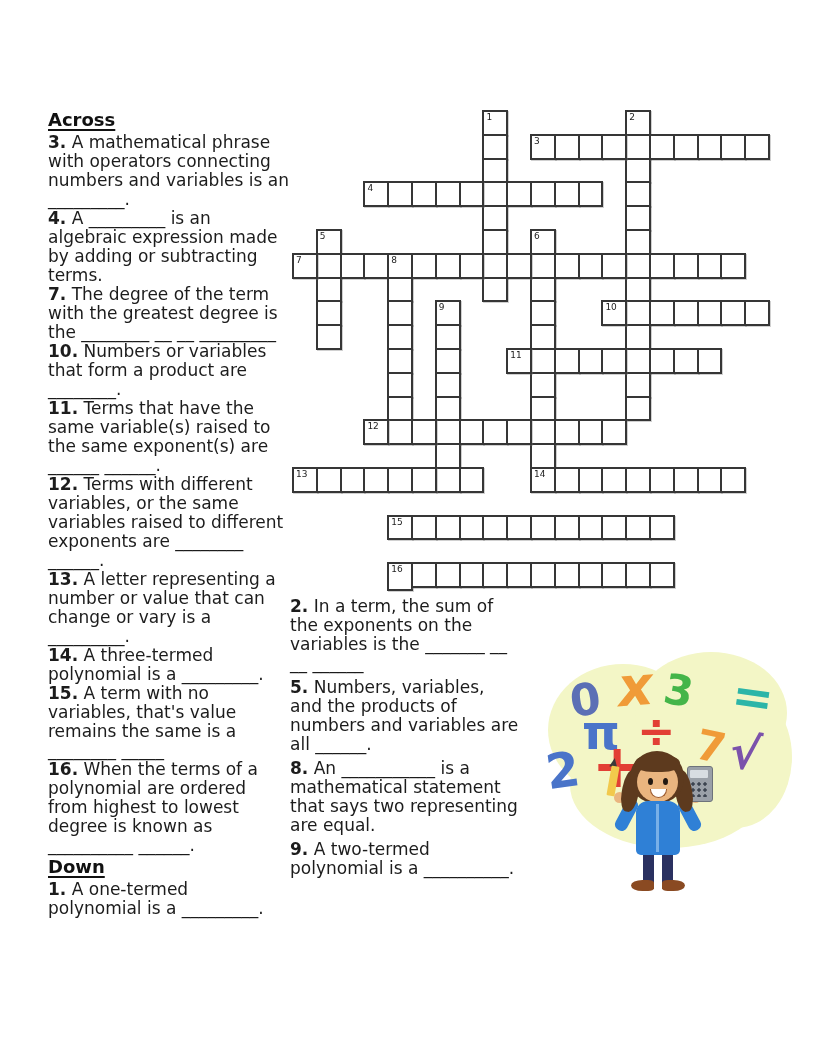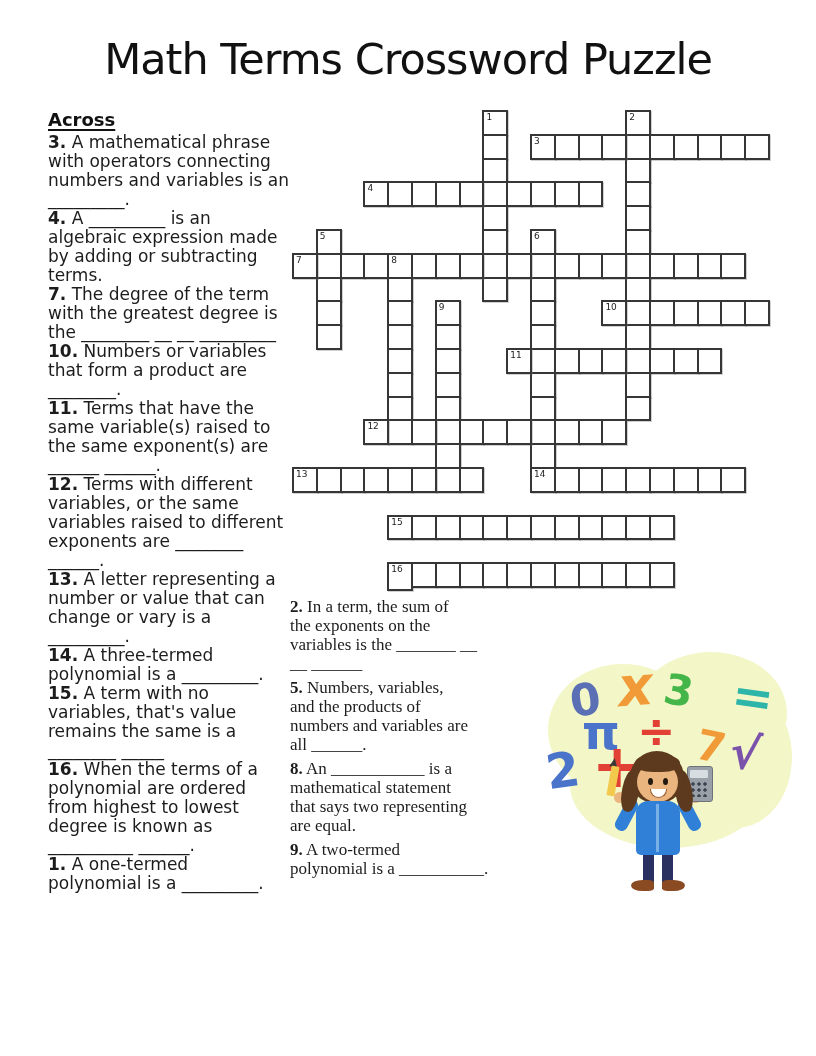--- a/index.html
+++ b/index.html
@@ -6,21 +6,21 @@
   #page{
     position:relative;width:816px;height:1056px;background:#ffffff;overflow:hidden;
     font-family:"DejaVu Sans","Liberation Sans",sans-serif;color:#1a1a1a;
   }
   #title{
     position:absolute;left:0;right:0;top:34px;text-align:center;
     font-size:43px;letter-spacing:-1px;color:#111;font-weight:500;
   }
   .clue-col{position:absolute;font-size:17px;line-height:19px;color:#1c1c1c;}
   #left-col{left:48px;top:108px;width:255px;}
-  #bottom-col{left:290px;top:597px;width:260px;font-family:Liberation Serif, serif;}
+  #bottom-col{left:290px;top:597px;width:260px;}
   .clue{white-space:pre-line;}
   #bottom-col .clue{margin-bottom:5px;}
   .clue b{font-weight:bold;}
   .clue-heading{
     font-weight:bold;font-size:18px;text-decoration:underline;
     text-decoration-thickness:2px;text-underline-offset:3px;
     margin:2px 0 4px 0;color:#111;
   }
   #grid{position:absolute;left:292px;top:110px;width:480px;height:480px;}
   .cell{
@@ -59,21 +59,20 @@
   .leg-l{left:103px;top:201px;width:11px;height:31px;background:#2a3160;}
   .leg-r{left:122px;top:201px;width:11px;height:31px;background:#2a3160;}
   .shoe-l{left:91px;top:228px;width:23px;height:11px;background:#8a4a22;border-radius:60% 30% 30% 60%;}
   .shoe-r{left:122px;top:228px;width:23px;height:11px;background:#8a4a22;border-radius:30% 60% 60% 30%;}
 </style>
 </head>
 <body>
 
 <div id="page">
 
-  <div id="title">Math Terms Crossword Puzzle</div>
 
   <div id="left-col" class="clue-col">
       <div class="clue-heading">Across</div>
       <div class="clue"><b>3.</b><span> A mathematical phrase
 with operators connecting
 numbers and variables is an
 _________.</span></div>
       <div class="clue"><b>4.</b><span> A _________ is an
 algebraic expression made
 by adding or subtracting
@@ -101,20 +100,21 @@
 polynomial is a _________.</span></div>
       <div class="clue"><b>15.</b><span> A term with no
 variables, that's value
 remains the same is a
 ________ _____</span></div>
       <div class="clue"><b>16.</b><span> When the terms of a
 polynomial are ordered
 from highest to lowest
 degree is known as
 __________ ______.</span></div>
+      <div class="clue-heading">Down</div>
       <div class="clue"><b>1.</b><span> A one-termed
 polynomial is a _________.</span></div>
     </div>
 
   <div id="grid">
       <div class="cell" style="left: 190.4px; top: 0px; width: 25.8px; height: 25.8px;">
         <span class="num">1</span>
       </div>
       <div class="cell" style="left: 190.4px; top: 23.8px; width: 25.8px; height: 25.8px;"></div>
       <div class="cell" style="left: 190.4px; top: 47.6px; width: 25.8px; height: 25.8px;"></div>

